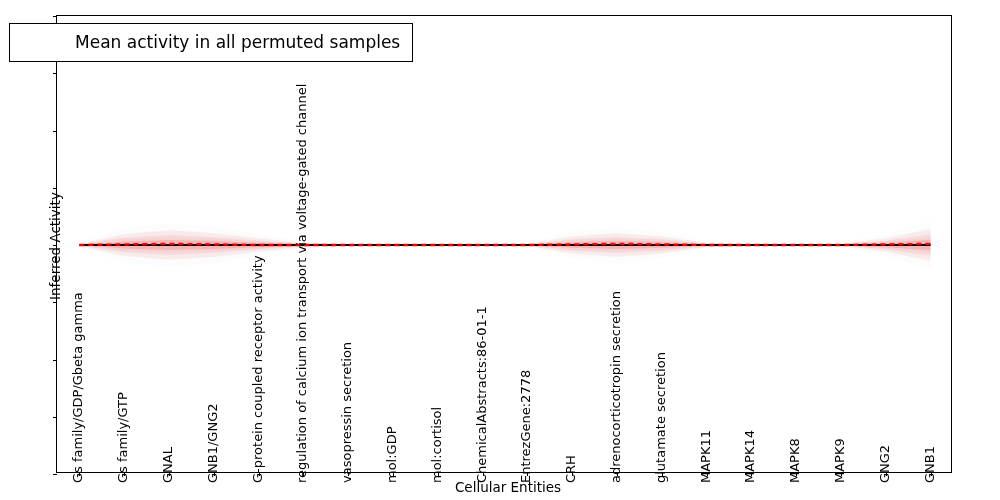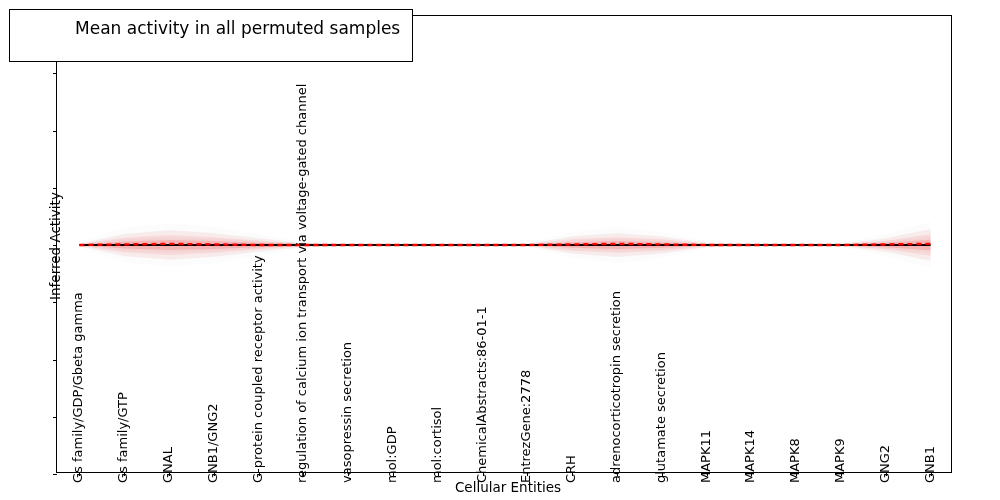--- a/index.html
+++ b/index.html
@@ -85,24 +85,24 @@
     width: 1000px;
     text-align: center;
     font-size: 13.5px;
     color: #000000;
     white-space: nowrap;
   }
   
   #legend {
     position: absolute;
     left: 9px;
-    top: 9px;
+    top: 23px;
     background: #ffffff;
     border: 1.1px solid #000000;
-    padding: 5px 12px 20px 9px;
+    padding: 5px 12px 6px 9px;
     box-sizing: border-box;
     z-index: 30;
   }
   .legend-row {
     display: flex;
     align-items: center;
     height: 26px;
   }
   .legend-swatch {
     width: 44px;

